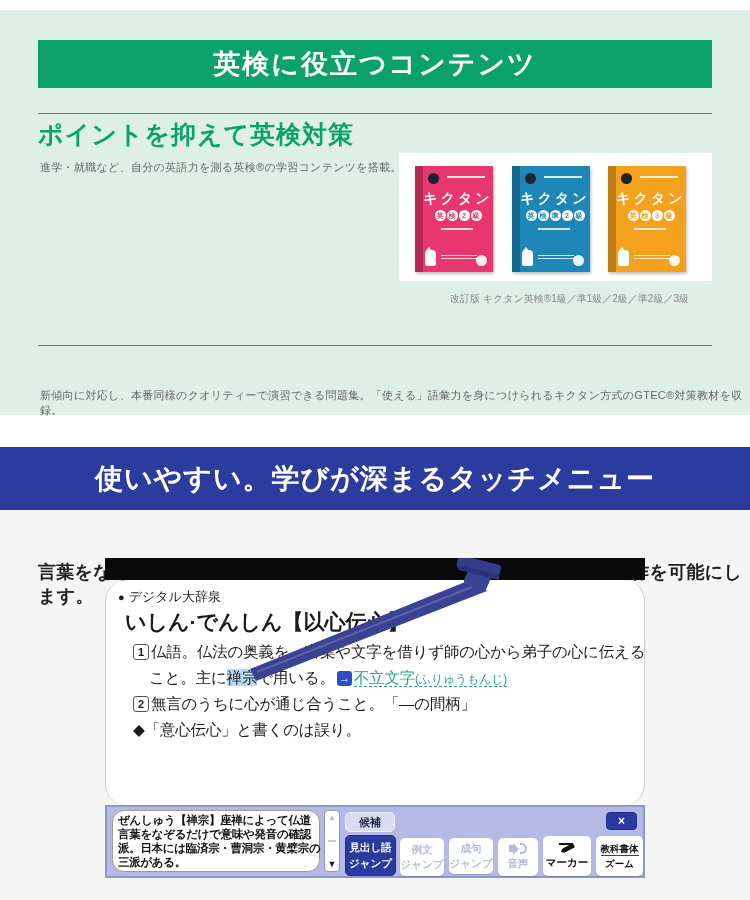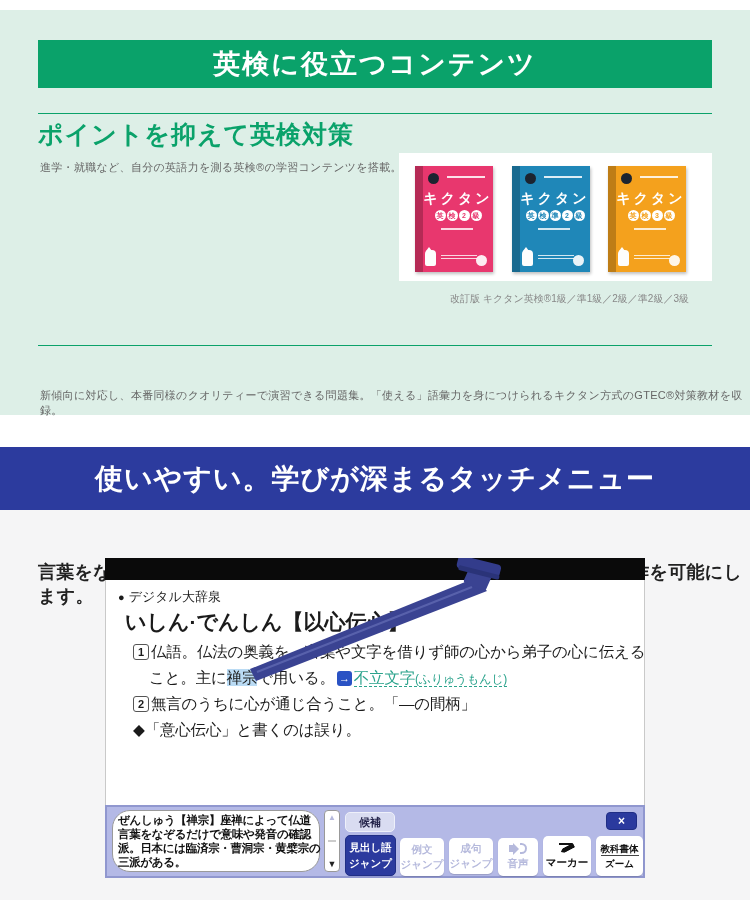--- a/index.html
+++ b/index.html
@@ -53,21 +53,21 @@
   
   .banner-blue { position:absolute; left:0; top:447px; width:750px; height:63px; background:#2c3b9e;
     color:#fff; font-size:28px; font-weight:bold; letter-spacing:1px;
     display:flex; align-items:center; justify-content:center; }
   .p-touch { position:absolute; left:38px; top:520px; color:#222; font-size:18px; font-weight:600; letter-spacing:.3px;margin-top:40px; }
 
   
   .screen { position:absolute; left:105px; top:558px; width:540px; height:320px; }
   .screen .bar { position:absolute; left:0; top:0; width:540px; height:22px; background:#0a0a0a; }
   .screen .content { position:absolute; left:0; top:22px; width:540px; height:225px; background:#fff;
-    border-left:1px solid #c9c9c9; border-right:1px solid #c9c9c9; }
+    border-left:1px solid #c9c9c9; border-right:1px solid #c9c9c9;border-radius:21px; }
   .content > div { position:absolute; white-space:nowrap; color:#1b1b1b; }
   .src { left:12px; top:8px; font-size:13px; color:#222; }
   .src .bullet { font-size:11px; margin-right:4px; }
   .headword { left:19px; top:28px; font-size:21px; font-weight:bold; color:#111; }
   .defline { font-size:15.5px; font-weight:500; letter-spacing:-.2px; }
   .l1 { left:27px; top:62px; } .l2 { left:43px; top:88px; } .l3 { left:27px; top:114px; } .l4 { left:27px; top:140px; }
   .numbox { display:inline-block; width:16px; height:16px; border:1.5px solid #555; border-radius:3px;
     font-size:11px; font-weight:bold; line-height:14px; text-align:center; vertical-align:1px; margin-right:2px; }
   .hl { background:#badbf4; }
   .jump-arrow { display:inline-block; width:15px; height:15px; background:#2a52c4; border-radius:3px;
@@ -76,21 +76,21 @@
   .deflink .kana { font-size:12px; }
 
   
   .pen { position:absolute; left:0; top:0; width:540px; height:320px; pointer-events:none; }
 
   
   .panel { position:absolute; left:0; top:247px; width:540px; height:73px; background:#b4b9e6;
     border:2px solid #9097cf; }
   .panel > div { position:absolute; }
   .popup { left:5px; top:3px; width:208px; height:62px; background:#fff; border:1px solid #9a9a9a;
-    border-radius:18px; padding:2px 5px; }
+    border-radius:12px; padding:2px 5px; }
   .popup div { font-size:11.5px; font-weight:bold; color:#111; line-height:14px; letter-spacing:-.3px; white-space:nowrap; }
   .sbar { left:217px; top:3px; width:16px; height:62px; background:#fff; border:1px solid #999; border-radius:4px;
     display:flex; flex-direction:column; align-items:center; justify-content:space-between; padding:2px 0; }
   .sbar .up { font-size:8px; color:#b5b9dc; }
   .sbar .mid { width:8px; height:2px; background:#ccc; }
   .sbar .down { font-size:9px; color:#222; }
   .pbtn { border-radius:5px; font-weight:bold; text-align:center; display:flex; flex-direction:column;
     align-items:center; justify-content:center; cursor:default; }
   .btn-kouho { left:238px; top:5px; width:50px; height:20px; background:#d9dcf1; border:1px solid #eef0fa;
     font-size:11px; color:#23234a; }

